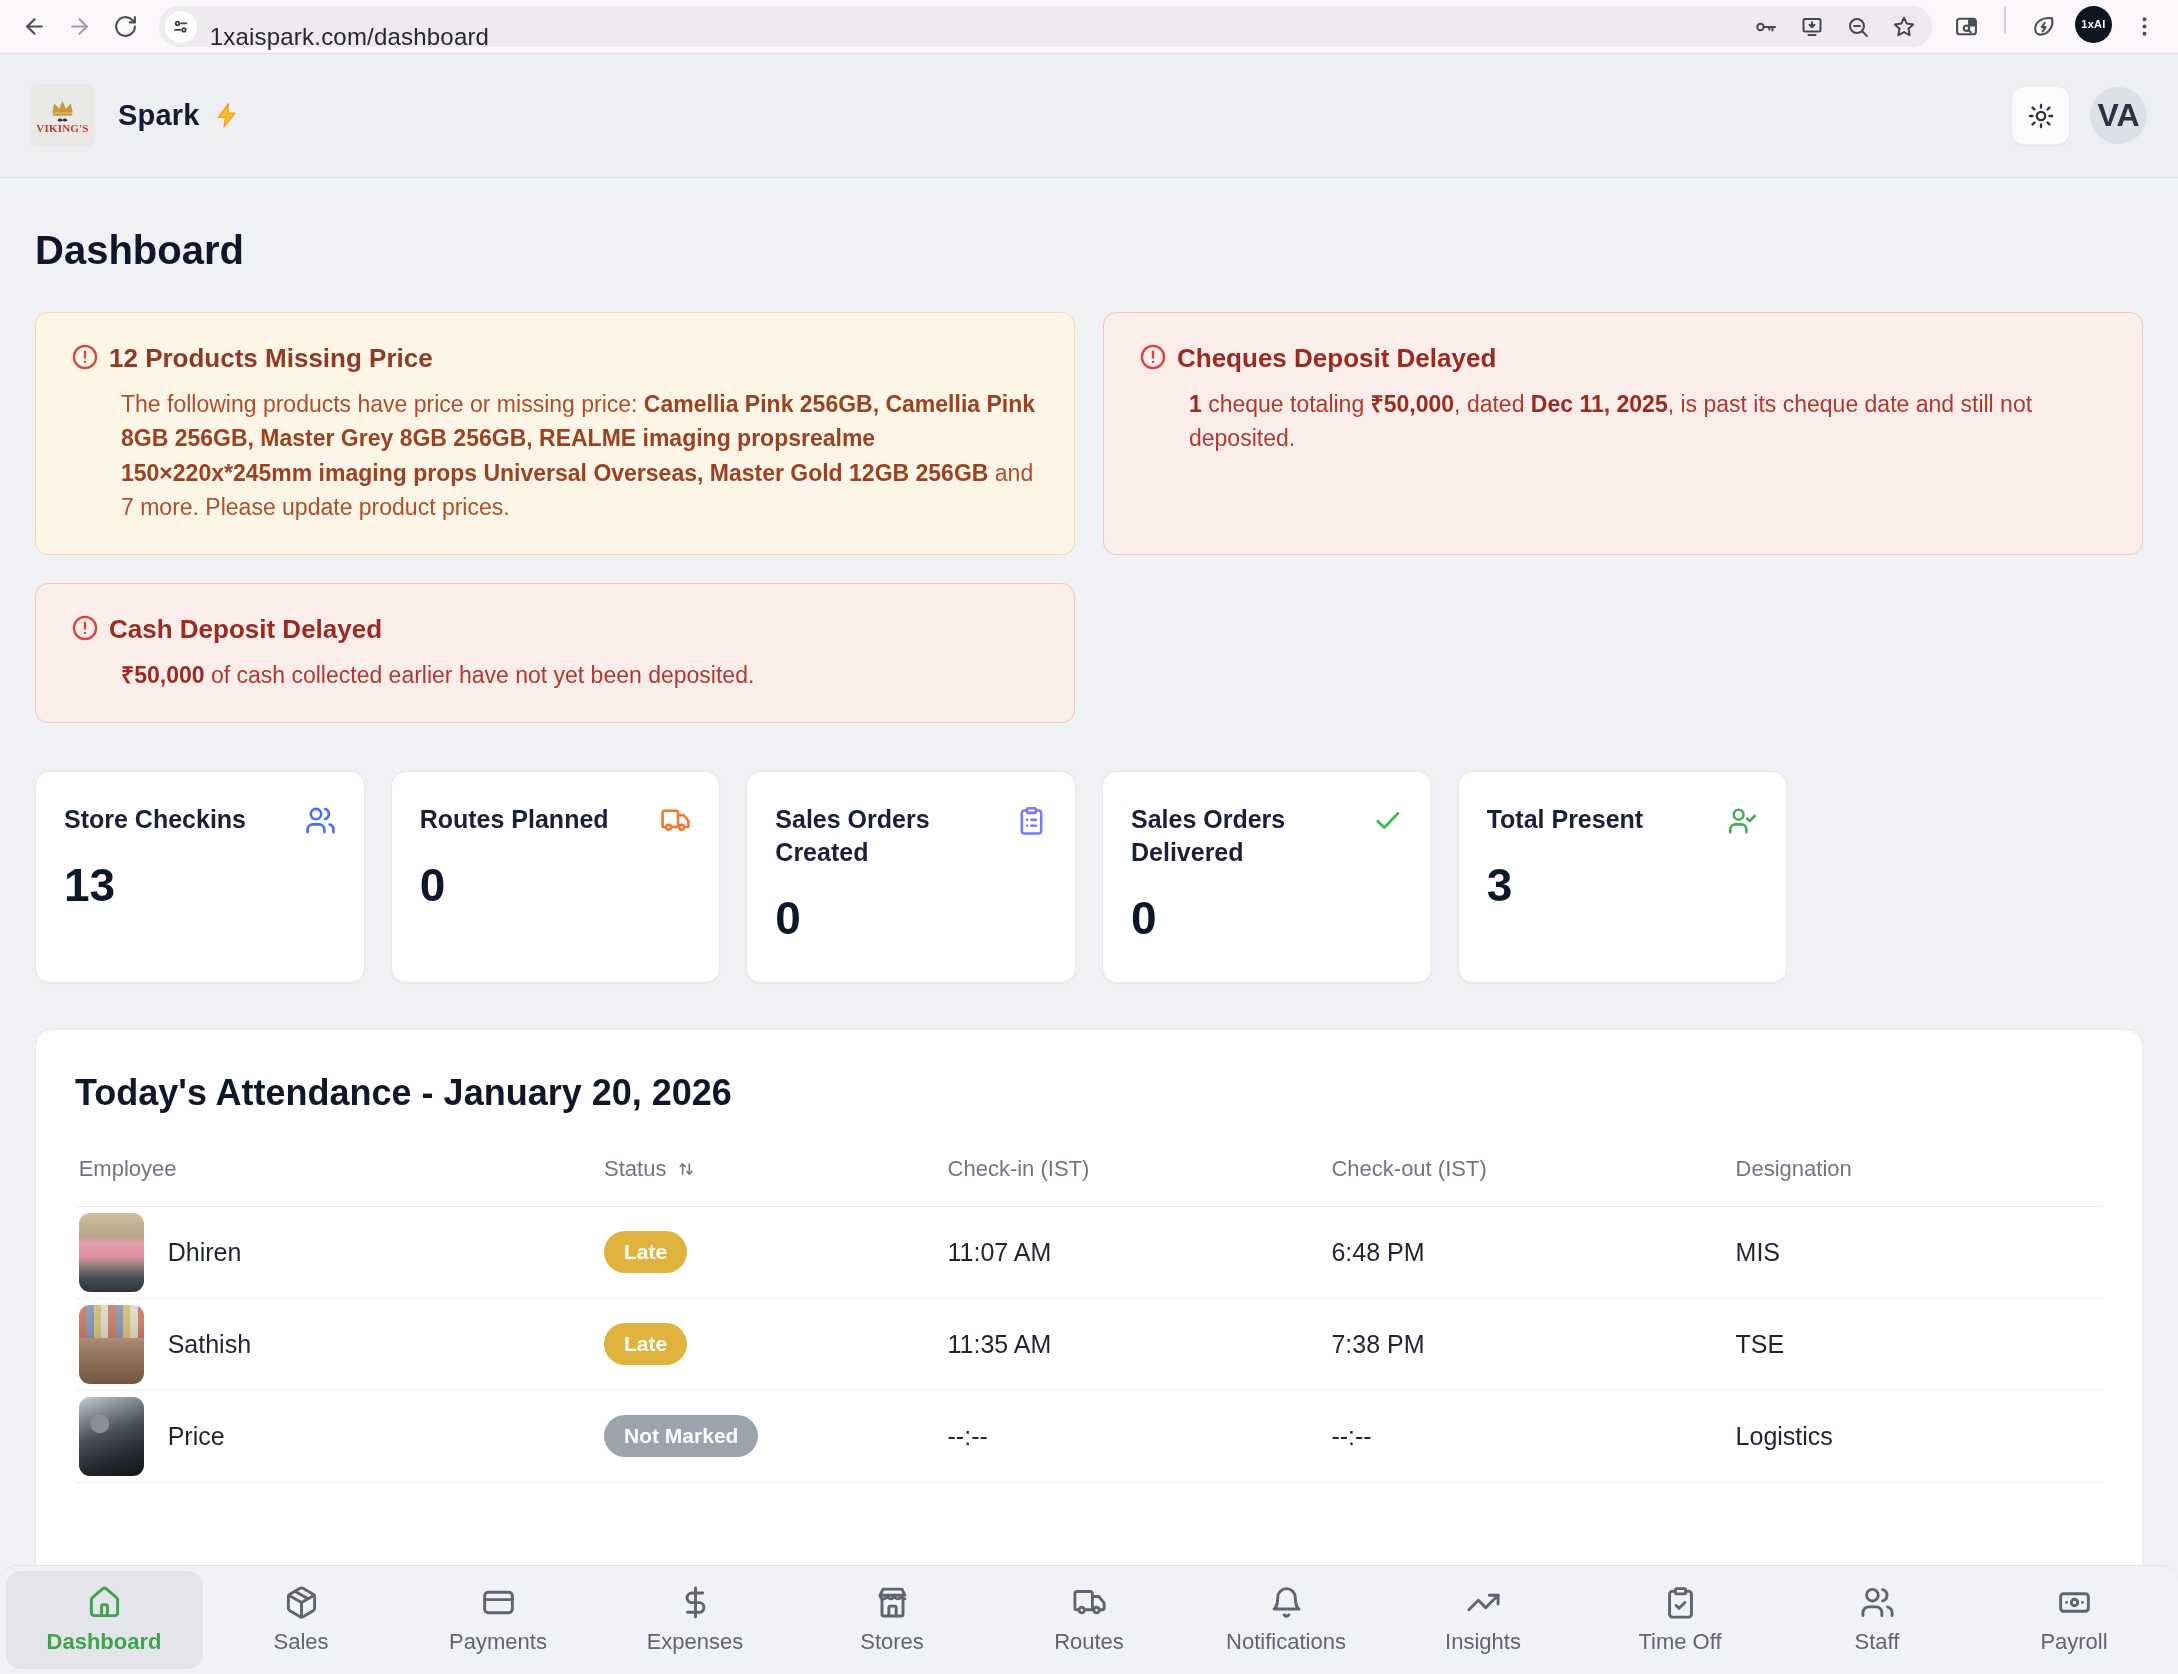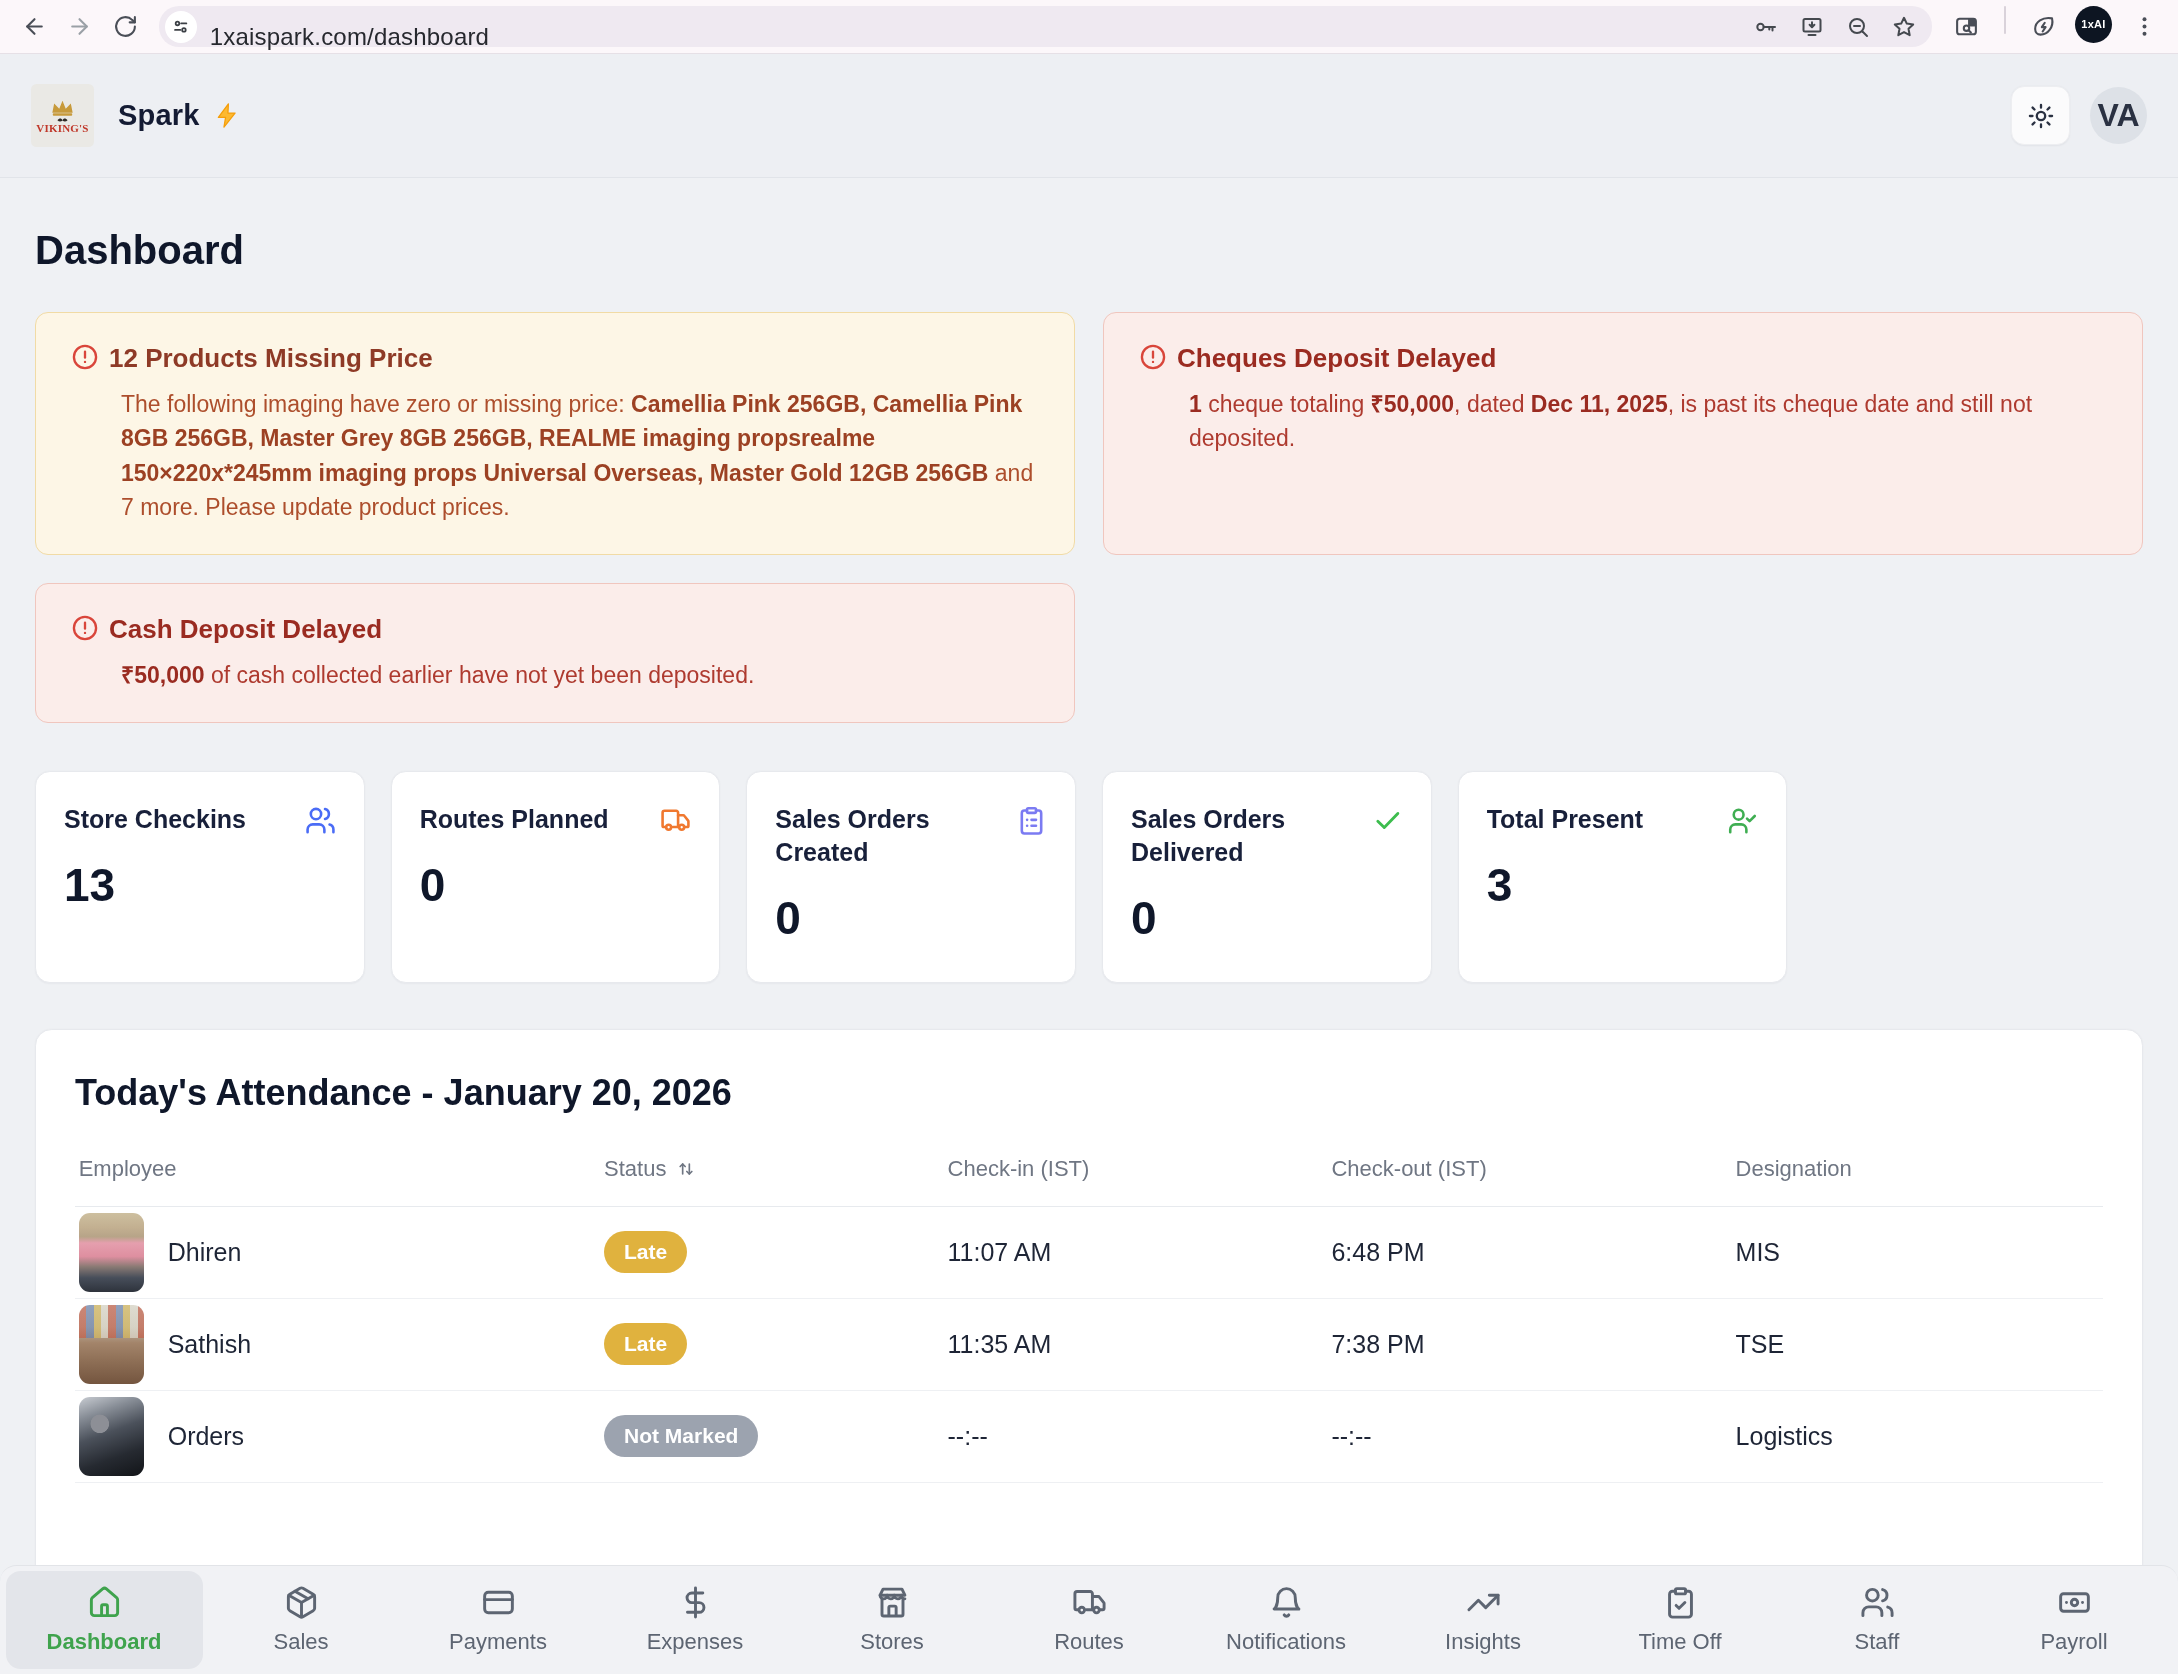--- a/index.html
+++ b/index.html
@@ -242,21 +242,21 @@
 <div class="alerts">
   <div class="alert warning">
     <div class="alert-head">
       <svg viewBox="0 0 24 24" fill="none" stroke="currentColor" stroke-width="2" stroke-linecap="round">
           <circle cx="12" cy="12" r="9.5"></circle>
           <line x1="12" y1="7.5" x2="12" y2="12.5"></line>
           <line x1="12" y1="16.2" x2="12.01" y2="16.2"></line>
         </svg>
       <span class="alert-title">12 Products Missing Price</span>
     </div>
-    <div class="alert-body"><span>The following imaging have zero or missing price: </span><span class="seg-bold">Camellia Pink 256GB, Camellia Pink 8GB 256GB, Master Grey 8GB 256GB, REALME imaging propsrealme 150×220x*245mm imaging props Universal Overseas, Master Gold 12GB 256GB</span><span> and 7 more. Please update product prices.</span></div>
+    <div class="alert-body"><span>The following products have price or missing price: </span><span class="seg-bold">Camellia Pink 256GB, Camellia Pink 8GB 256GB, Master Grey 8GB 256GB, REALME imaging propsrealme 150×220x*245mm imaging props Universal Overseas, Master Gold 12GB 256GB</span><span> and 7 more. Please update product prices.</span></div>
   </div>
 
   <div class="alert danger">
     <div class="alert-head">
       <svg viewBox="0 0 24 24" fill="none" stroke="currentColor" stroke-width="2" stroke-linecap="round">
           <circle cx="12" cy="12" r="9.5"></circle>
           <line x1="12" y1="7.5" x2="12" y2="12.5"></line>
           <line x1="12" y1="16.2" x2="12.01" y2="16.2"></line>
         </svg>
       <span class="alert-title">Cheques Deposit Delayed</span>
@@ -378,21 +378,21 @@
       </div>
       <div><span class="badge badge-late">Late</span></div>
       <div>11:35 AM</div>
       <div>7:38 PM</div>
       <div>TSE</div>
     </div>
 
     <div class="att-grid att-row">
       <div class="emp-cell">
         <div class="avatar-photo av-2"></div>
-        <span>Orders</span>
+        <span>Price</span>
       </div>
       <div><span class="badge badge-gray">Not Marked</span></div>
       <div>--:--</div>
       <div>--:--</div>
       <div>Logistics</div>
     </div>
   </div>
 </div>
 
 <div class="bottom-nav">

